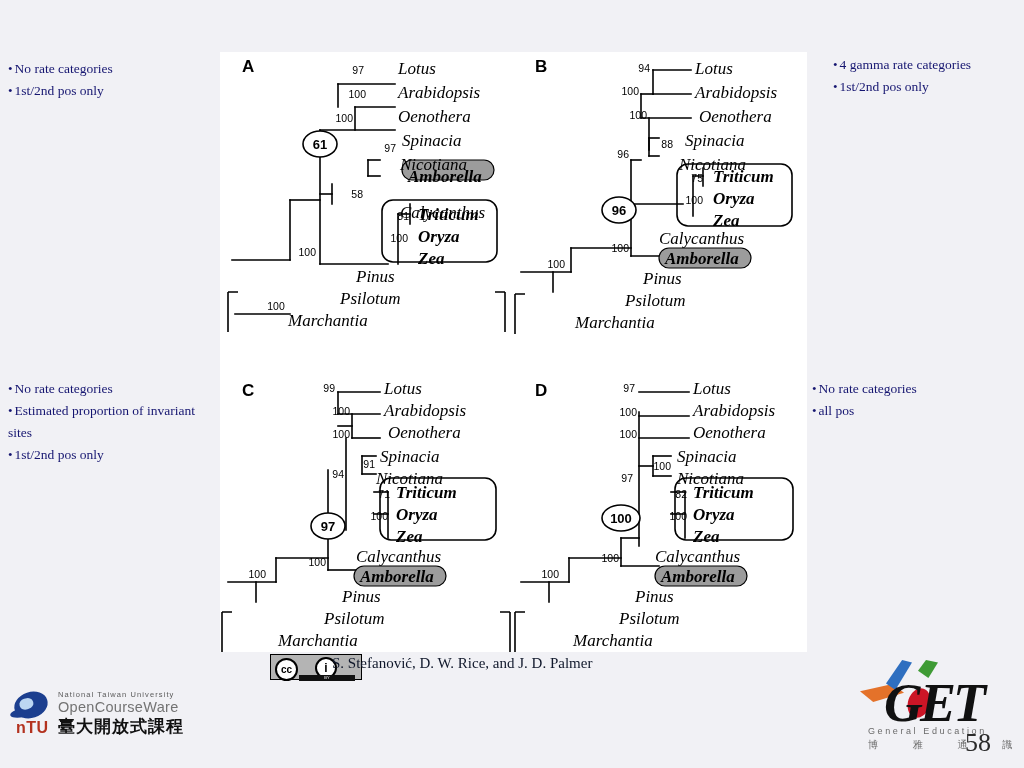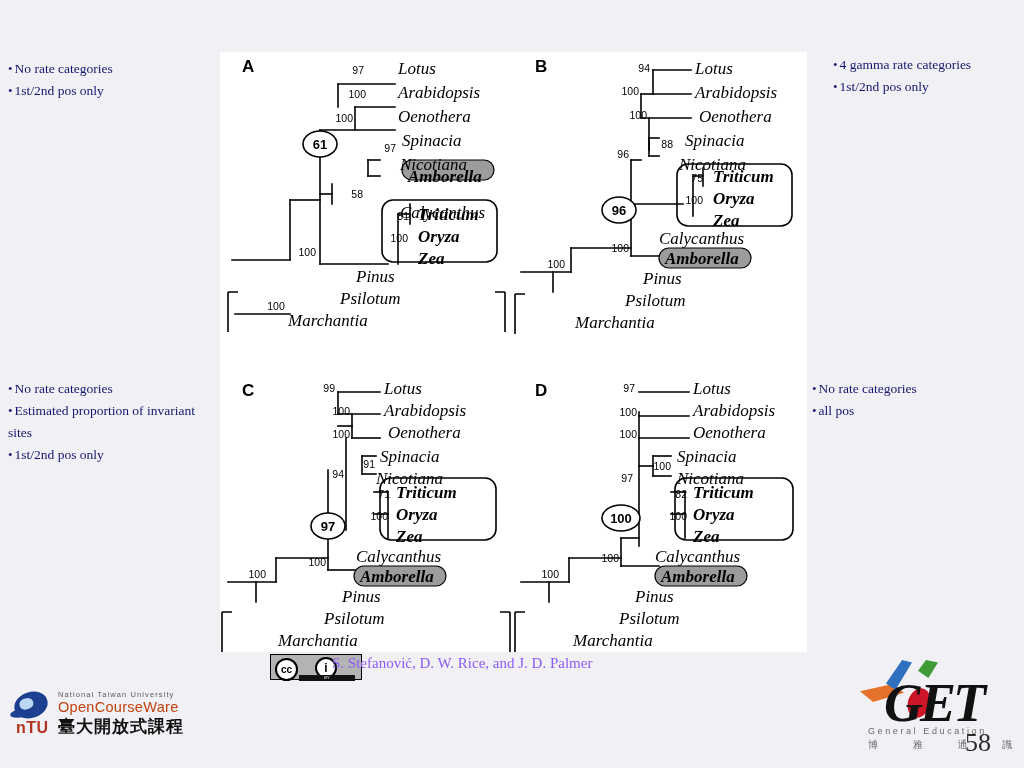--- a/index.html
+++ b/index.html
@@ -43,21 +43,21 @@
     font-family:"Liberation Sans",sans-serif;font-weight:bold;color:#000;
   }
   #cc-badge .cc-left{left:4px;top:3px;width:19px;height:19px;font-size:10px;}
   #cc-badge .cc-right{left:44px;top:2px;width:18px;height:18px;font-size:12px;}
   #cc-badge .cc-bar{
     position:absolute;left:28px;top:20px;width:56px;height:6px;background:#111;
     color:#fff;font-size:4px;text-align:center;line-height:6px;
     font-family:"Liberation Sans",sans-serif;
   }
   #credit-text{
-    position:absolute;left:106px;top:3px;font-size:15px;color:#8b5cf6;
+    position:absolute;left:106px;top:3px;font-size:15px;color:#0f172a;
     font-family:"Liberation Serif",serif;white-space:nowrap;
   }
 
   
   #ntu-logo{position:absolute;left:10px;top:688px;width:200px;height:48px;}
   #ntu-mark{position:absolute;left:0px;top:4px;width:46px;height:40px;}
   #ntu-mark .globe{
     position:absolute;left:4px;top:0px;width:34px;height:26px;border-radius:50%;
     background:#1c3f8f;transform:rotate(-18deg);overflow:hidden;
   }
@@ -72,21 +72,21 @@
   #ntu-mark .ntu-text{
     position:absolute;left:6px;top:27px;font-family:"Liberation Sans",sans-serif;
     font-weight:bold;font-size:16px;color:#b3321f;letter-spacing:0.5px;
   }
   #ntu-en{
     position:absolute;left:48px;top:2px;font-family:"Liberation Sans",sans-serif;
     font-size:7.5px;color:#5a5a5a;letter-spacing:1.1px;
   }
   #ntu-ocw{
     position:absolute;left:48px;top:11px;font-family:"Liberation Sans",sans-serif;
-    font-size:14.5px;color:#c2410c;letter-spacing:0.3px;
+    font-size:14.5px;color:#737373;letter-spacing:0.3px;
   }
   #ntu-cn{
     position:absolute;left:48px;top:27px;font-family:"Liberation Sans",sans-serif;
     font-weight:bold;font-size:17px;color:#111;letter-spacing:1px;
   }
 
   
   #get-logo{position:absolute;left:860px;top:660px;width:164px;height:104px;}
   #get-logo .ribbon{position:absolute;}
   .rib-blue{

